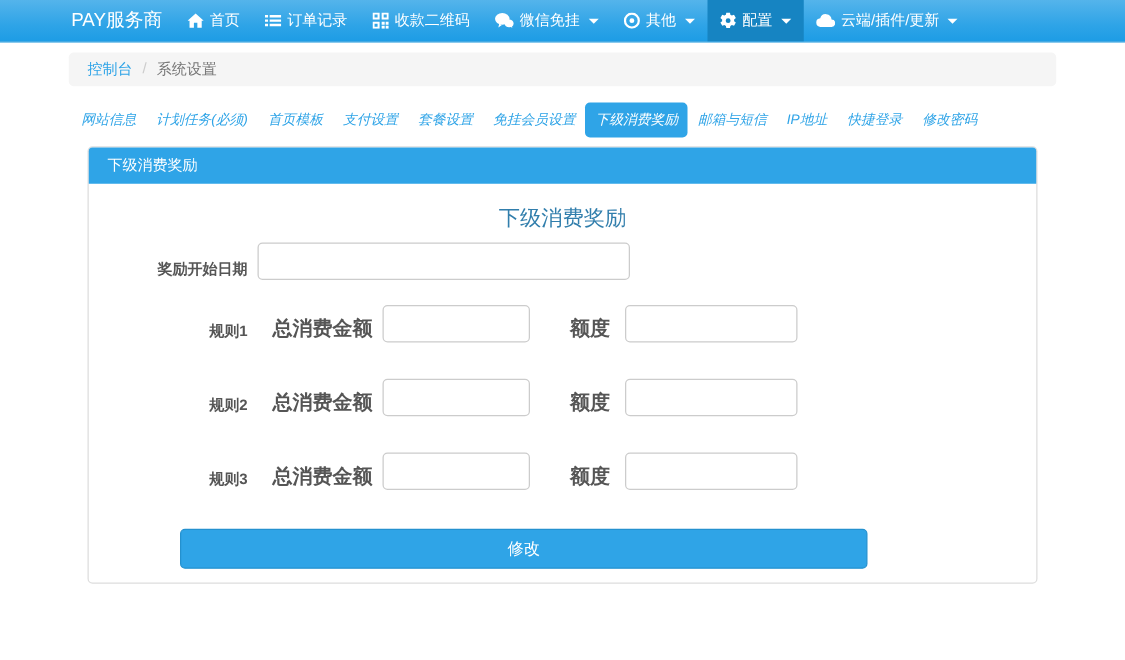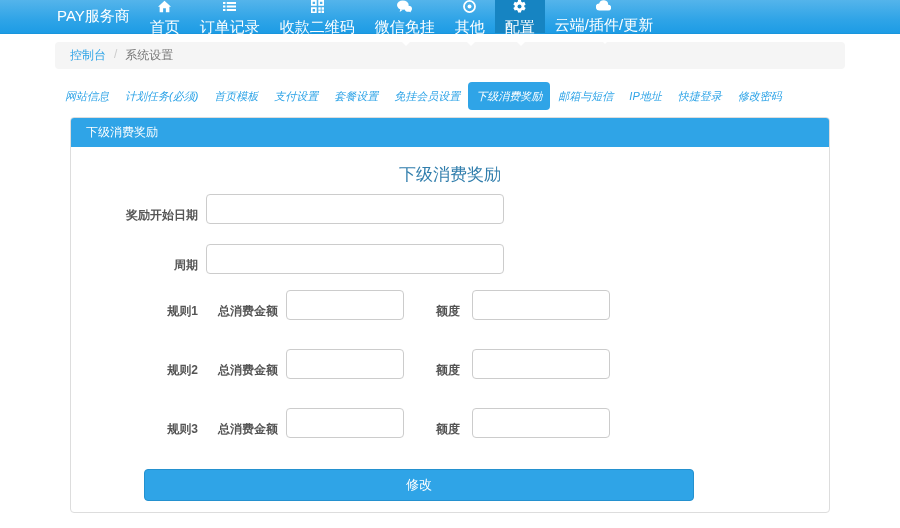--- a/index.html
+++ b/index.html
@@ -21,22 +21,22 @@
     display:flex; align-items:stretch; justify-content:flex-start;
   }
   .brand {
     display:flex; align-items:center;
     color:#fff; font-size:15px; padding:0 10px 0 2px;
     cursor:pointer; white-space:nowrap;
   }
   .nav-items { display:flex; list-style:none; margin:0; padding:0; align-items:stretch; }
   .nav-item {
     display:flex; align-items:center; gap:5px;
-    padding:0 10px; color:#fff; font-size:15px;
-    cursor:pointer; white-space:nowrap;flex-direction:column;
+    padding:0 10px; color:#fff; font-size:12px;
+    cursor:pointer; white-space:nowrap;
   }
   .nav-item.active { background:#1684c2; }
   .nav-ico { display:inline-flex; align-items:center; }
   .caret {
     display:inline-block; width:0; height:0;
     border-top:4px solid #fff;
     border-left:4px solid transparent; border-right:4px solid transparent;
     margin-left:2px;
   }
 
@@ -79,21 +79,21 @@
   .label-col {
     width:112px; text-align:right; flex:0 0 112px;
     font-size:12px; font-weight:bold; color:#555;
   }
   .input {
     height:30px; border:1px solid #ccc; border-radius:4px;
     padding:0 10px; font-size:13px; color:#555; outline:none;
     font-family:"Liberation Sans","DejaVu Sans",sans-serif;
   }
   .input.wide { width:298px; margin-left:8px; }
-  .sub-label { font-size:12px; font-weight:bold; color:#555; margin-left:20px; }
+  .sub-label { font-size:16px; font-weight:bold; color:#555; margin-left:20px; }
   .sub-label.quota { margin-left:32px; }
   .rule-amount { width:118px; margin-left:8px; }
   .rule-quota  { width:138px; margin-left:12px; }
   .row-period { margin-bottom:16px; }
   .rule-row { margin-bottom:29px; }
 
   .submit-btn {
     display:block; margin:31px 0 0 58px;
     width:550px; height:32px;
     background:#2fa4e7; border:1px solid #2491cf; border-radius:4px;
@@ -204,24 +204,20 @@
       <div class="panel-heading">下级消费奖励</div>
       <div class="panel-body">
 
         <div class="form-title">下级消费奖励</div>
 
         <div class="form-row">
           <label class="label-col">奖励开始日期</label>
           <input class="input wide" type="text" value="" style="">
         </div>
 
-        <div class="form-row row-period">
-          <label class="label-col">周期</label>
-          <input class="input wide" type="text" value="" style="">
-        </div>
 
         <div id="rules">
             <div class="form-row rule-row">
               <label class="label-col">规则1</label>
               <label class="sub-label">总消费金额</label>
               <input class="input rule-amount" type="text" value="" style="">
               <label class="sub-label quota">额度</label>
               <input class="input rule-quota" type="text" value="" style="">
             </div>
             <div class="form-row rule-row">

